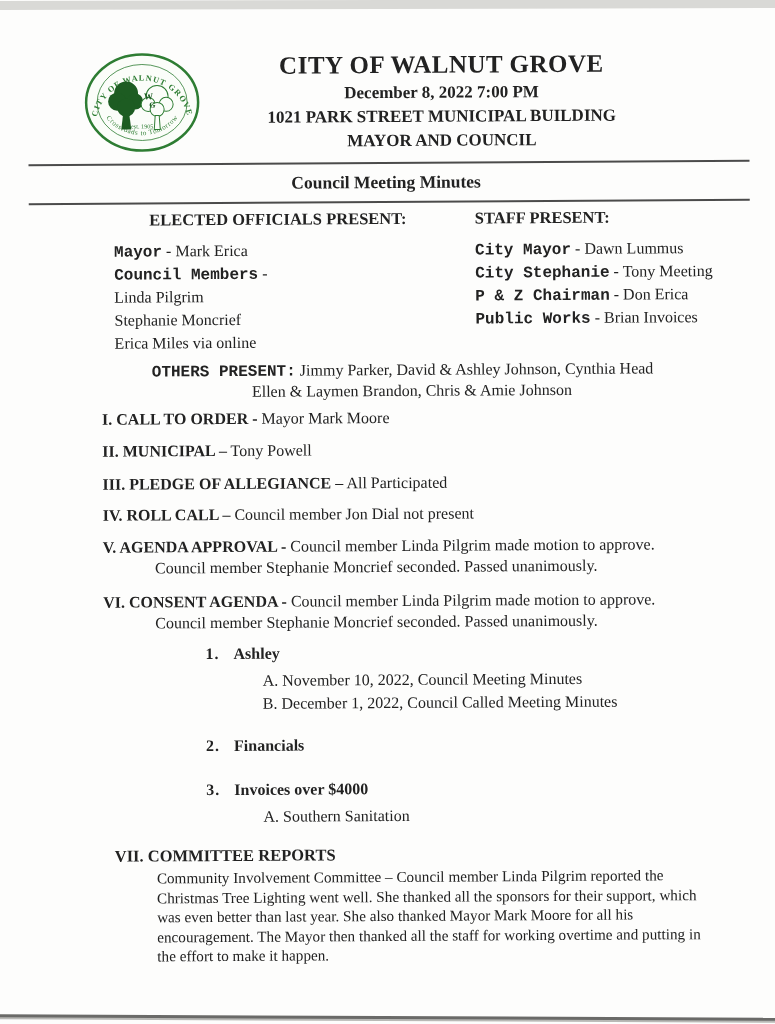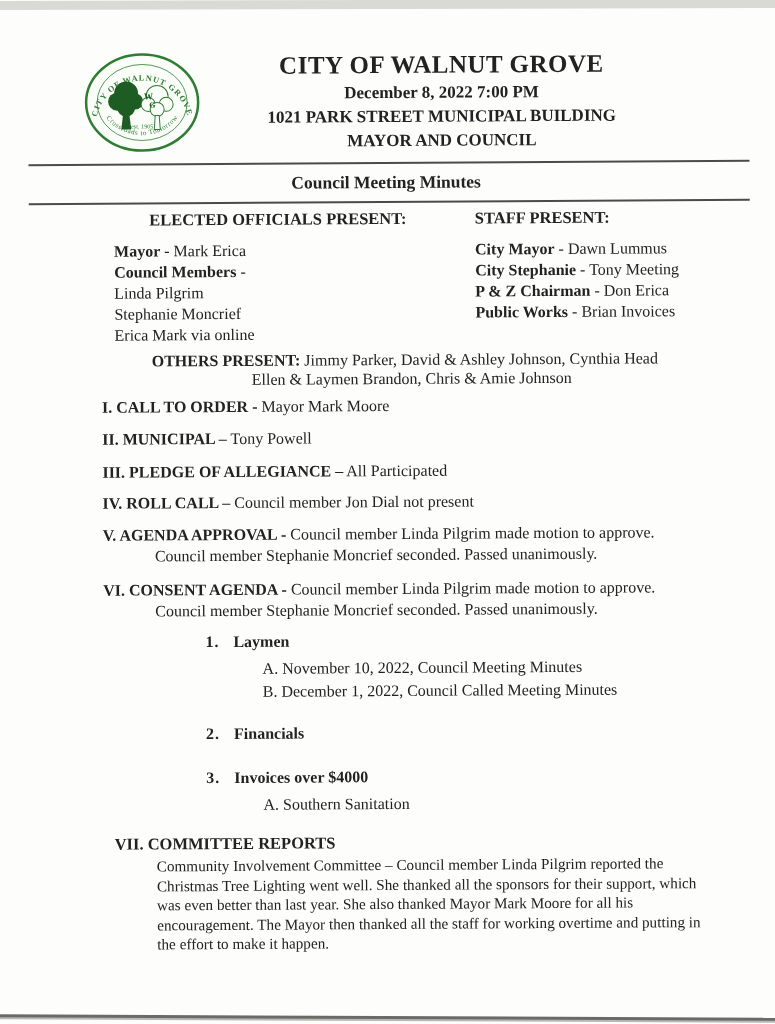--- a/index.html
+++ b/index.html
@@ -46,21 +46,21 @@
   .doc-title{margin-top:8px;text-align:center;font-size:17.5px;font-weight:bold;}
 
   
   .officials{display:flex;margin-top:6px;font-size:16px;}
   .col-left{margin-left:112px;width:334px;}
   .col-left .col-heading{text-align:center;}
   .col-right{margin-left:30px;}
   .col-heading{font-size:16.5px;font-weight:bold;}
   .roster{margin-top:10px;line-height:21px;}
   .col-left .roster{margin-left:3px;}
-  .b{font-weight:bold;}
+  .b{font-weight:bold;font-family:Liberation Mono, monospace;}
 
   
   .others{margin-top:6px;margin-left:152px;font-size:16px;line-height:19px;}
   .others-line2{margin-left:100px;}
 
   
   .agenda{margin-left:102px;font-size:16px;}
   .agenda-item{line-height:20px;}
   .agenda-item .h{font-weight:bold;}
   .mt8{margin-top:8px;}  .mt11{margin-top:11px;}
@@ -138,21 +138,21 @@
     <div class="rule rule-2"></div>
 
     <div class="officials">
       <div class="col-left">
         <div class="col-heading">ELECTED OFFICIALS PRESENT:</div>
         <div class="roster">
           <div><span class="b">Mayor</span><span> - Mark Erica</span></div>
           <div><span class="b">Council Members</span><span> -</span></div>
           <div><span class="b"></span><span>Linda Pilgrim</span></div>
           <div><span class="b"></span><span>Stephanie Moncrief</span></div>
-          <div><span class="b"></span><span>Erica Mark via online</span></div>
+          <div><span class="b"></span><span>Erica Miles via online</span></div>
         </div>
       </div>
       <div class="col-right">
         <div class="col-heading">STAFF PRESENT:</div>
         <div class="roster">
           <div><span class="b">City Mayor</span><span> - Dawn Lummus</span></div>
           <div><span class="b">City Stephanie</span><span> - Tony Meeting</span></div>
           <div><span class="b">P &amp; Z Chairman</span><span> - Don Erica</span></div>
           <div><span class="b">Public Works</span><span> - Brian Invoices</span></div>
         </div>
@@ -174,21 +174,21 @@
         <div class="cont-line">Council member Stephanie Moncrief seconded.  Passed unanimously.</div>
       </div>
       <div class="agenda-item mt14">
         <span class="h">VI. CONSENT AGENDA -</span><span> Council member Linda Pilgrim made motion to approve.</span>
         <div class="cont-line">Council member Stephanie Moncrief seconded.  Passed unanimously.</div>
       </div>
     </div>
 
     <div class="consent">
       <div class="consent-item">
-        <span class="consent-num">1.</span><span>Laymen</span>
+        <span class="consent-num">1.</span><span>Ashley</span>
         <div class="consent-subs">
           <div>A. November 10, 2022, Council Meeting Minutes</div>
           <div>B. December 1, 2022, Council Called Meeting Minutes</div>
         </div>
       </div>
       <div class="consent-item gap2">
         <span class="consent-num">2.</span><span>Financials</span>
       </div>
       <div class="consent-item gap3">
         <span class="consent-num">3.</span><span>Invoices over $4000</span>

